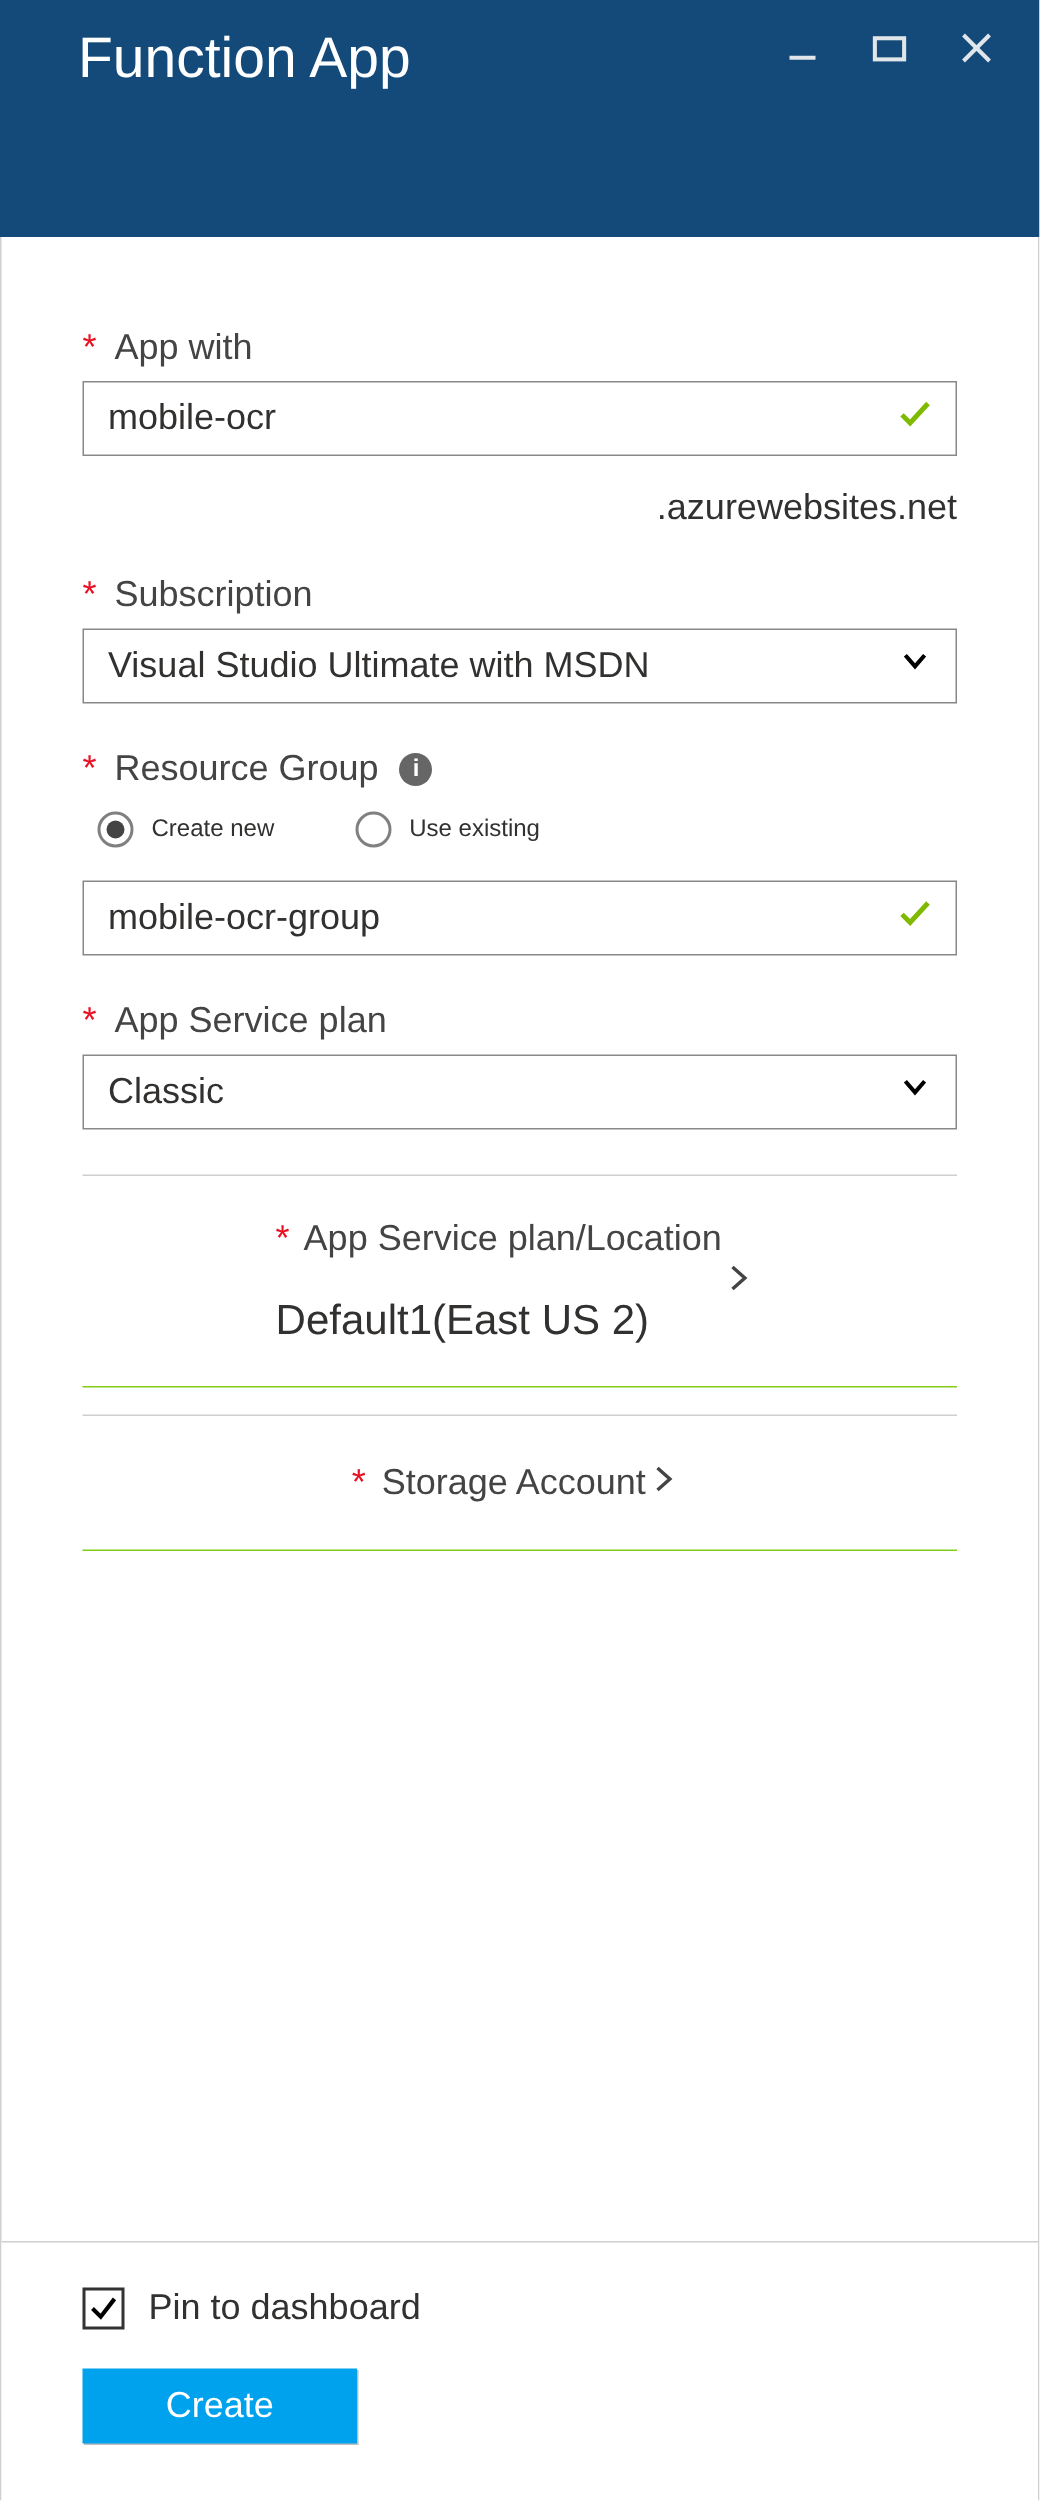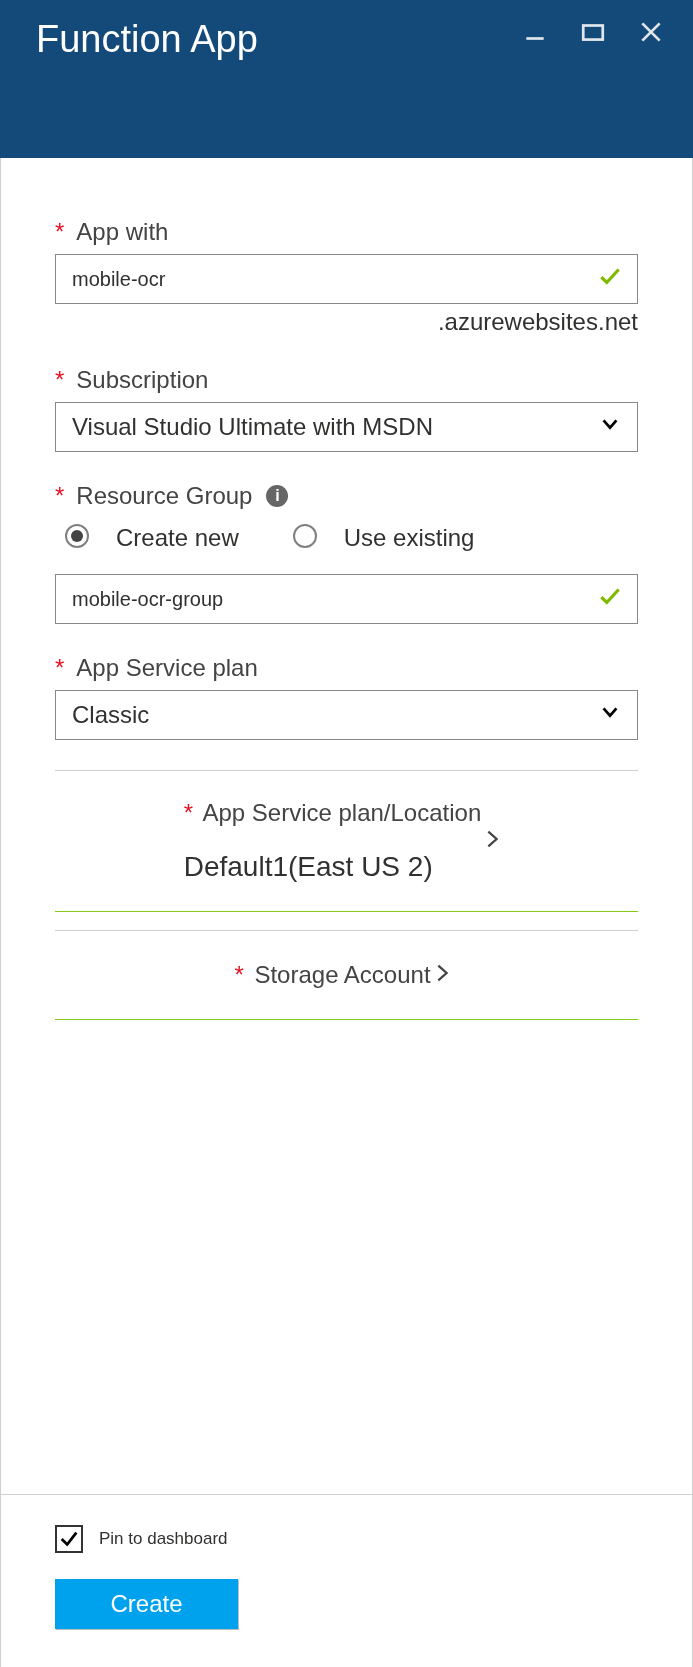--- a/index.html
+++ b/index.html
@@ -1,21 +1,21 @@
 <!DOCTYPE html>
 <html><head>
 <meta charset="utf-8">
 <style>
   * { box-sizing: border-box; margin: 0; padding: 0; }
   html, body { width: 693px; height: 1667px; font-family: "Segoe UI", "Segoe UI Light", Arial, sans-serif; background: #fff; color: #323130; }
   .blade-header {
     background: #134a7a;
     color: #fff;
     height: 158px;
-    padding: 18px 22px 0 36px;
+    padding: 18px 22px 0 52px;
     position: relative;
   }
   .blade-title {
     font-size: 38px;
     font-weight: 300;
   }
   .titlebar-btns {
     position: absolute;
     top: 18px;
     right: 28px;
@@ -55,45 +55,45 @@
     color: #323130;
     background: #fff;
     position: relative;
     display: flex;
     align-items: center;
   }
   .text-input input {
     border: none;
     outline: none;
     width: 100%;
-    font-size: 20px;
+    font-size: 24px;
     color: #323130;
     background: transparent;
   }
   .valid-check {
     position: absolute;
     right: 14px;
     top: 50%;
     transform: translateY(-50%);
   }
   .select-caret {
     position: absolute;
     right: 16px;
     top: 50%;
     transform: translateY(-50%);
   }
   .suffix {
     text-align: right;
     font-size: 24px;
     color: #323130;
-    margin-top: 4px;
+    margin-top: 21px;
   }
   .group { margin-bottom: 30px; }
   .radio-row { display: flex; gap: 54px; margin: 14px 0 22px 10px; }
-  .radio-item { display: flex; align-items: flex-start; gap: 27px; font-size: 24px; cursor: pointer; }
+  .radio-item { display: flex; align-items: center; gap: 12px; font-size: 16px; cursor: pointer; }
   .radio-outer {
     width: 24px; height: 24px; border-radius: 50%;
     border: 2px solid #808080; display: flex; align-items: center; justify-content: center;
     background: #fff;
   }
   .radio-outer.selected .radio-inner {
     width: 12px; height: 12px; border-radius: 50%; background: #444;
   }
   .info-icon {
     display: inline-flex; width: 22px; height: 22px; border-radius: 50%;
@@ -111,21 +111,21 @@
     cursor: pointer;
   }
   .nav-row + .nav-row { margin-top: 18px; }
   .nav-label { font-size: 24px; color: #444; }
   .nav-value { font-size: 28px; color: #323130; margin-top: 24px; }
   .footer-area {
     border-top: 1px solid #cfcfcf;
     padding: 30px 54px 38px 54px;
     background: #fff;
   }
-  .checkbox-row { display: flex; align-items: center; gap: 16px; font-size: 17px; margin-bottom: 26px; cursor: pointer; }
+  .checkbox-row { display: flex; align-items: center; gap: 16px; font-size: 24px; margin-bottom: 26px; cursor: pointer; }
   .checkbox-box {
     width: 28px; height: 28px; border: 2px solid #333; display: flex;
     align-items: center; justify-content: center; background: #fff;
   }
   .create-btn {
     background: #00a2ed;
     color: #fff;
     font-size: 24px;
     font-weight: 400;
     border: none;

